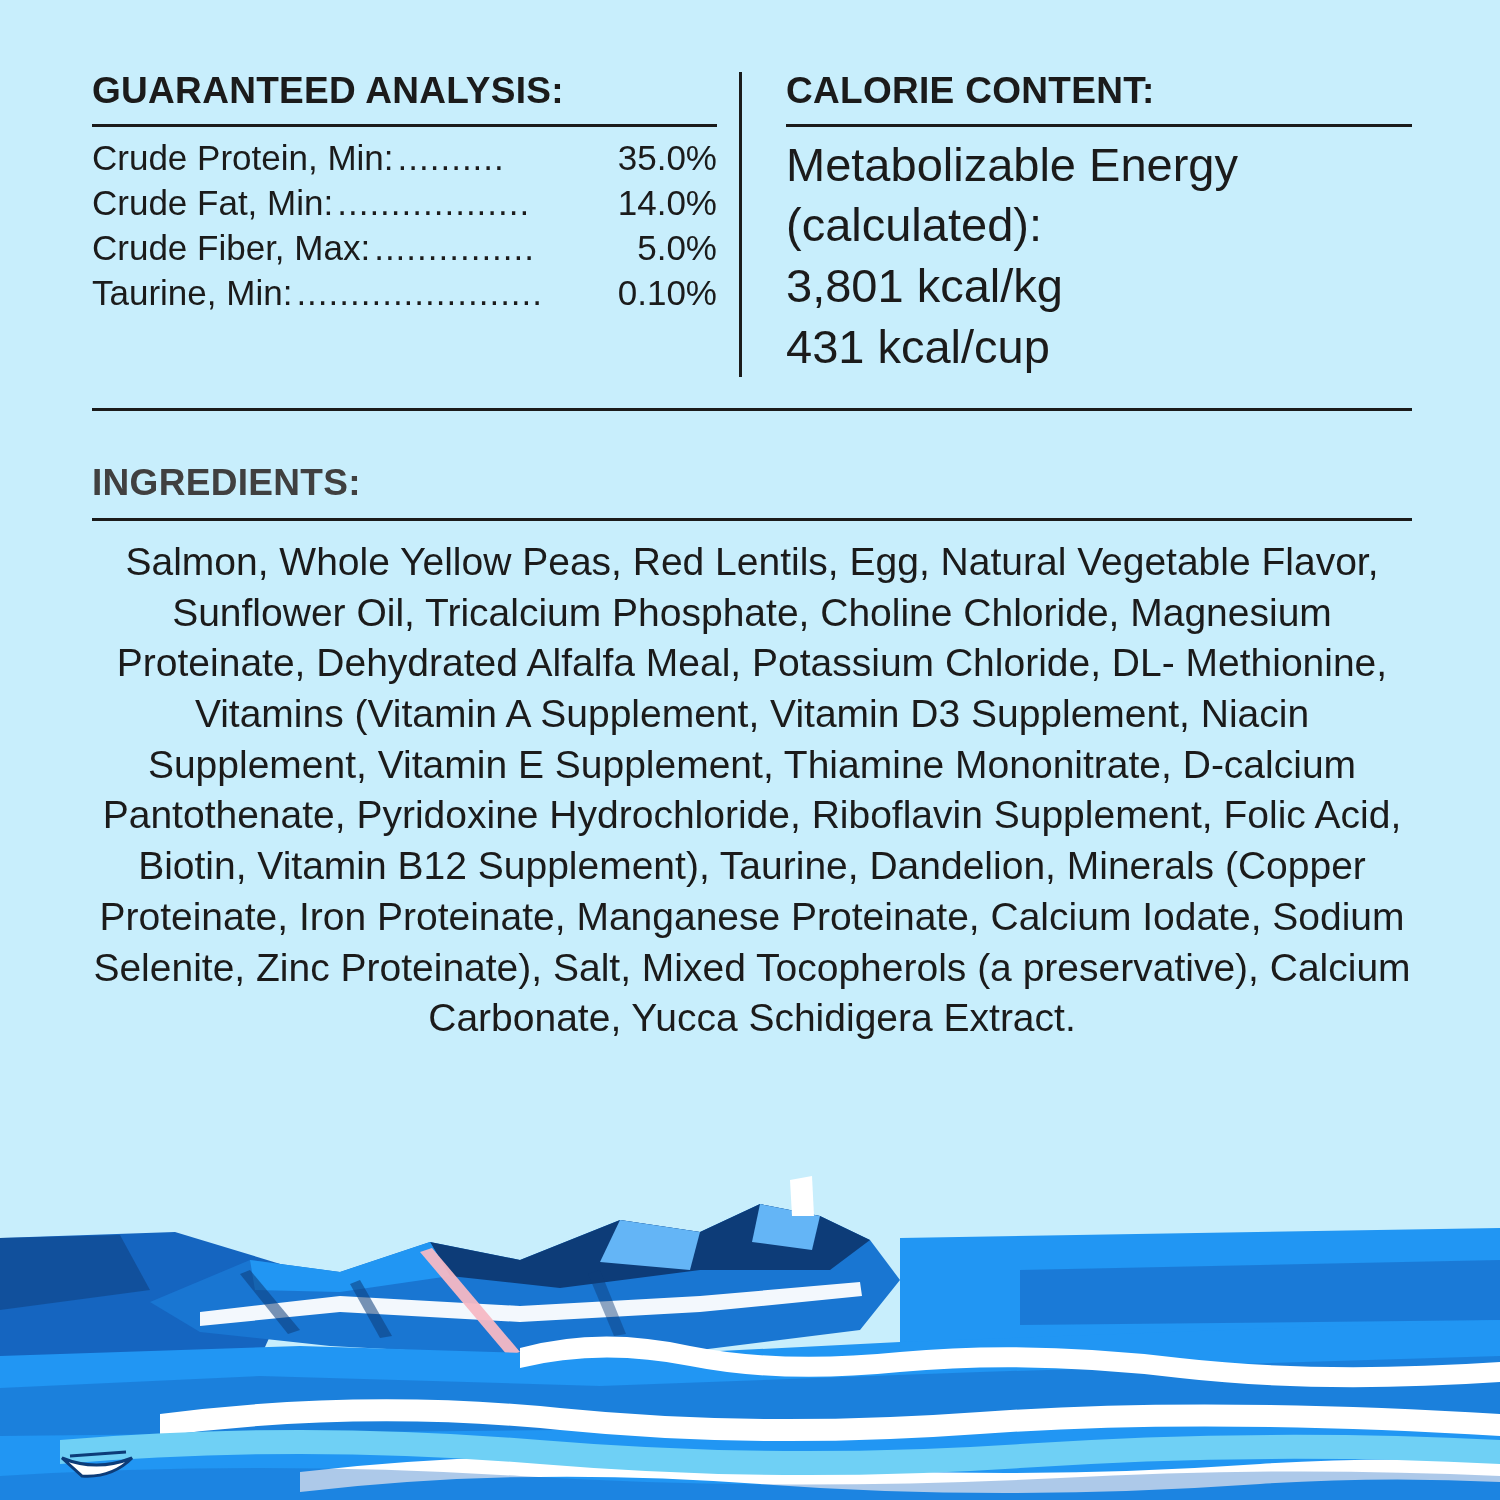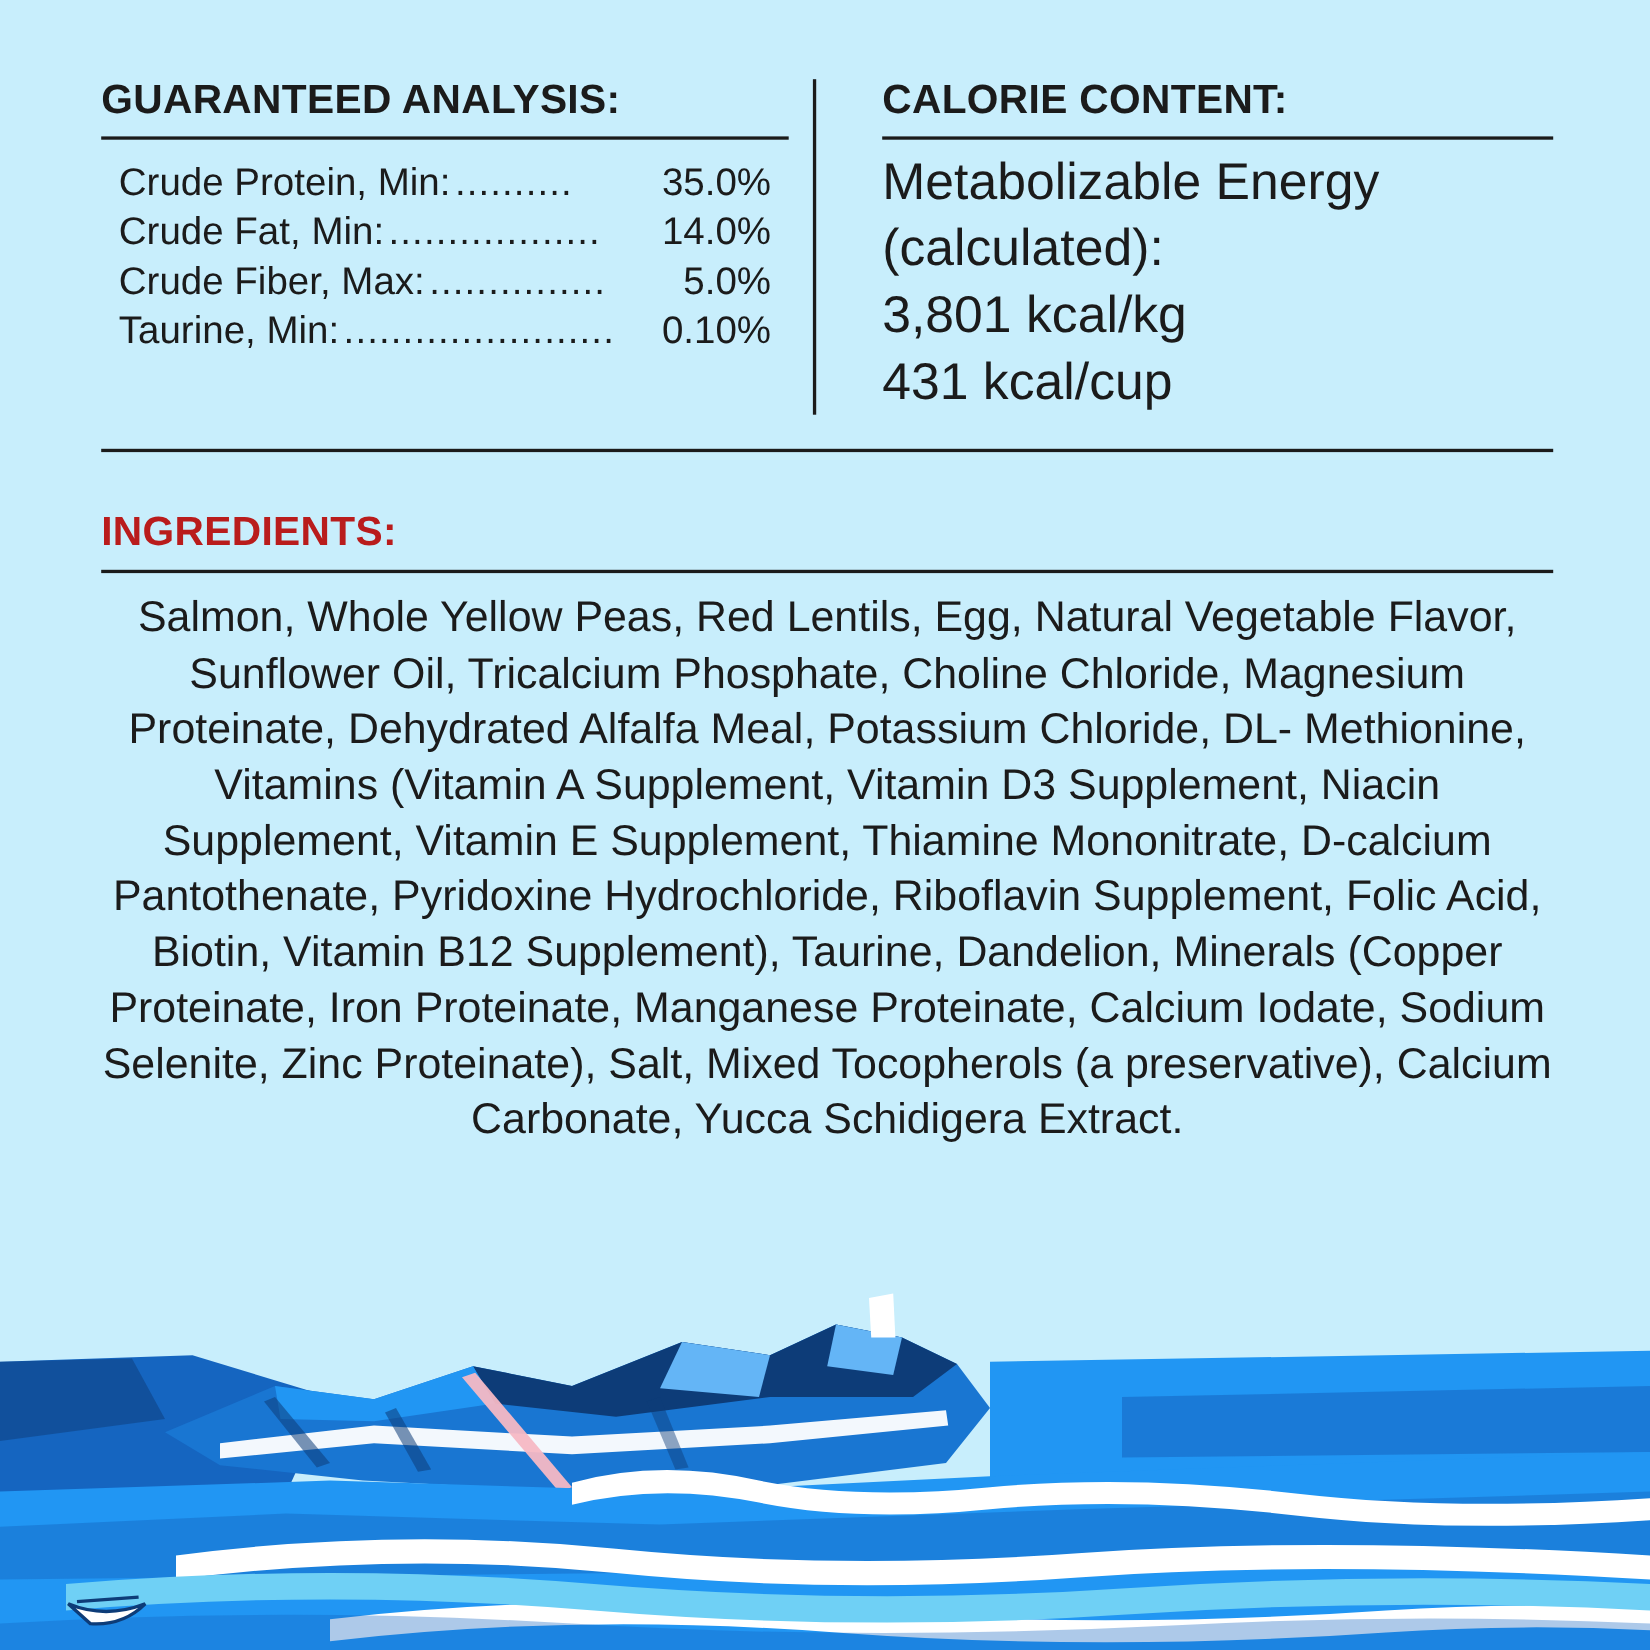--- a/index.html
+++ b/index.html
@@ -31,38 +31,38 @@
     flex-direction: row;
   }
   .col-left {
     width: 650px;
     padding-right: 22px;
     border-right: 3px solid #1b1b1b;
     box-sizing: border-box;
   }
   .col-right {
     flex: 1;
-    padding-left: 60px;
+    padding-left: 44px;
     box-sizing: border-box;
   }
   .section-title {
     font-size: 37px;
     font-weight: bold;
     letter-spacing: 0.3px;
     line-height: 1.05;
     color: #1b1b1b;
     white-space: nowrap;
   }
   .rule {
     border: 0;
     border-top: 3px solid #1b1b1b;
     margin: 13px 0 8px 0;
   }
   .ga-list {
-    margin: 16px;
+    margin: 0;
     padding: 0;
     list-style: none;
   }
   .ga-row {
     display: flex;
     align-items: baseline;
     font-size: 35px;
     line-height: 1.29;
     white-space: nowrap;
   }
@@ -103,21 +103,21 @@
   .ingredients {
     position: absolute;
     left: 92px;
     top: 462px;
     width: 1320px;
   }
   .ing-title {
     font-size: 37px;
     font-weight: bold;
     letter-spacing: 0.3px;
-    color: #b91c1c;
+    color: #404040;
   }
   .ing-rule {
     border: 0;
     border-top: 3px solid #1b1b1b;
     margin: 14px 0 16px 0;
   }
   .ing-body {
     font-size: 39px;
     line-height: 1.30;
     text-align: center;

